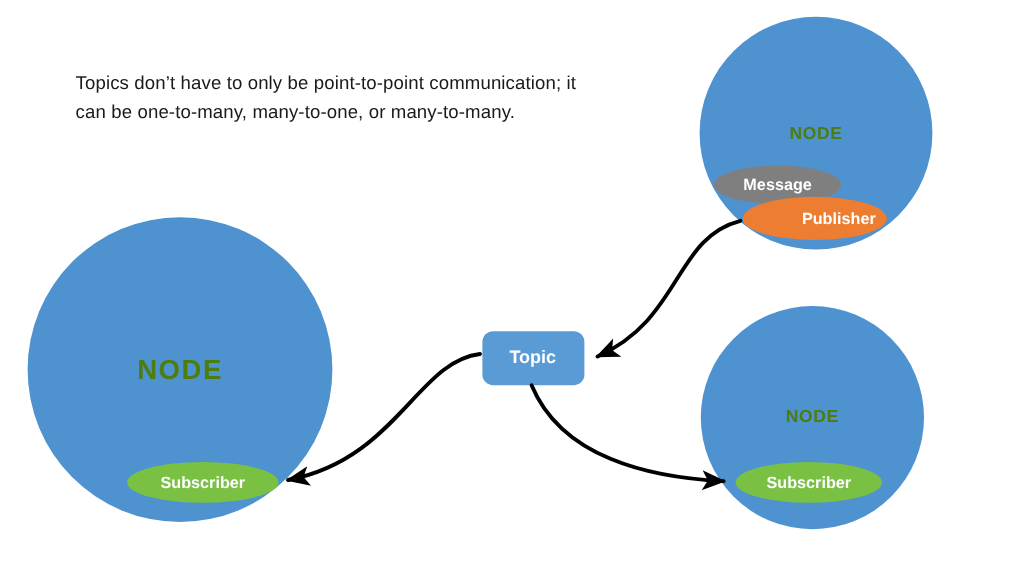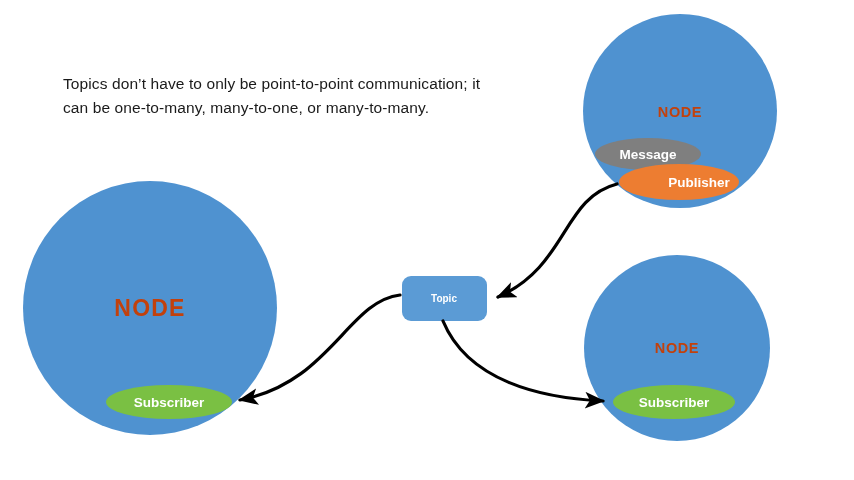--- a/index.html
+++ b/index.html
@@ -27,25 +27,24 @@
     position: absolute;
     left: 63px;
     top: 58px;
     width: 420px;
     font-family: "Liberation Sans", sans-serif;
     font-size: 15.5px;
     line-height: 1.55;
     color: #1a1a1a;
     letter-spacing: 0.1px;
     white-space: pre-line;
-    margin-top: 14px;
   }
   .node-label {
     position: absolute;
-    color: #c2410c;
+    color: #4d7c0f;
     font-weight: bold;
     font-family: "Liberation Sans", sans-serif;
     text-align: center;
     transform: translate(-50%, -50%);
     white-space: nowrap;
     letter-spacing: 0.6px;
   }
   .node-label.big {
     font-size: 23px;
     letter-spacing: 1.2px;
@@ -60,21 +59,21 @@
     font-family: "Liberation Sans", sans-serif;
     font-size: 13.5px;
     transform: translate(-50%, -50%);
     white-space: nowrap;
   }
   .topic-label {
     position: absolute;
     color: #ffffff;
     font-weight: bold;
     font-family: "Liberation Sans", sans-serif;
-    font-size: 10px;
+    font-size: 15px;
     text-align: center;
     transform: translate(-50%, -50%);
     white-space: nowrap;
   }
 </style>
 </head>
 <body>
 
 <div id="slide">
 

